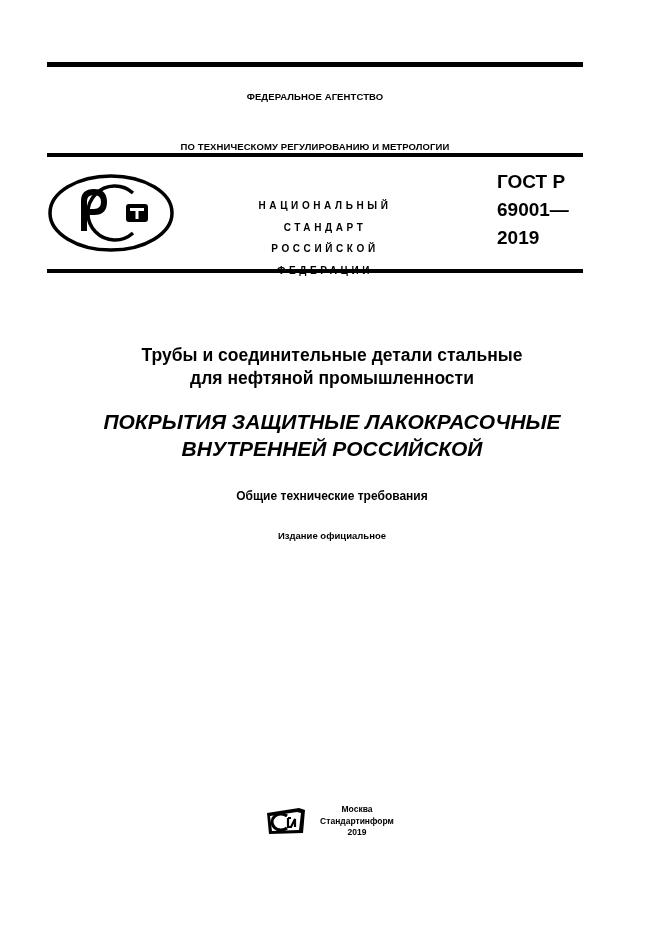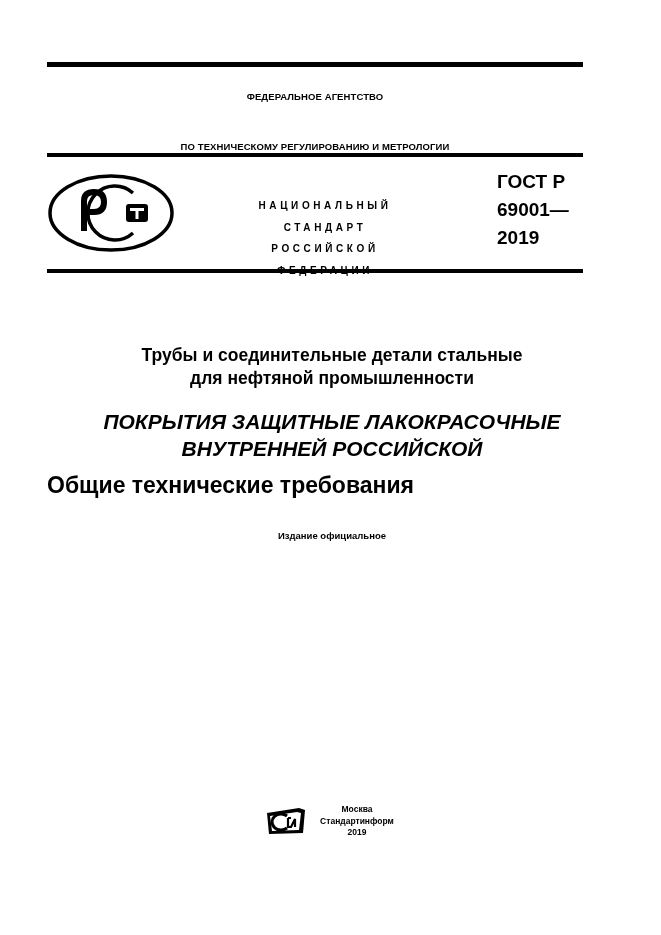--- a/index.html
+++ b/index.html
@@ -88,24 +88,24 @@
       font-weight: bold;
       font-size: 21px;
       line-height: 27px;
       font-style: italic;
     }
 
     .subtitle {
       position: absolute;
       left: 47px;
       width: 570px;
-      top: 472px;
-      text-align: left;
-      font-weight: bold;
-      font-size: 23px;
+      top: 489px;
+      text-align: center;
+      font-weight: bold;
+      font-size: 12px;
     }
 
     .edition {
       position: absolute;
       left: 47px;
       width: 570px;
       top: 530px;
       text-align: center;
       font-weight: bold;
       font-size: 9.5px;

